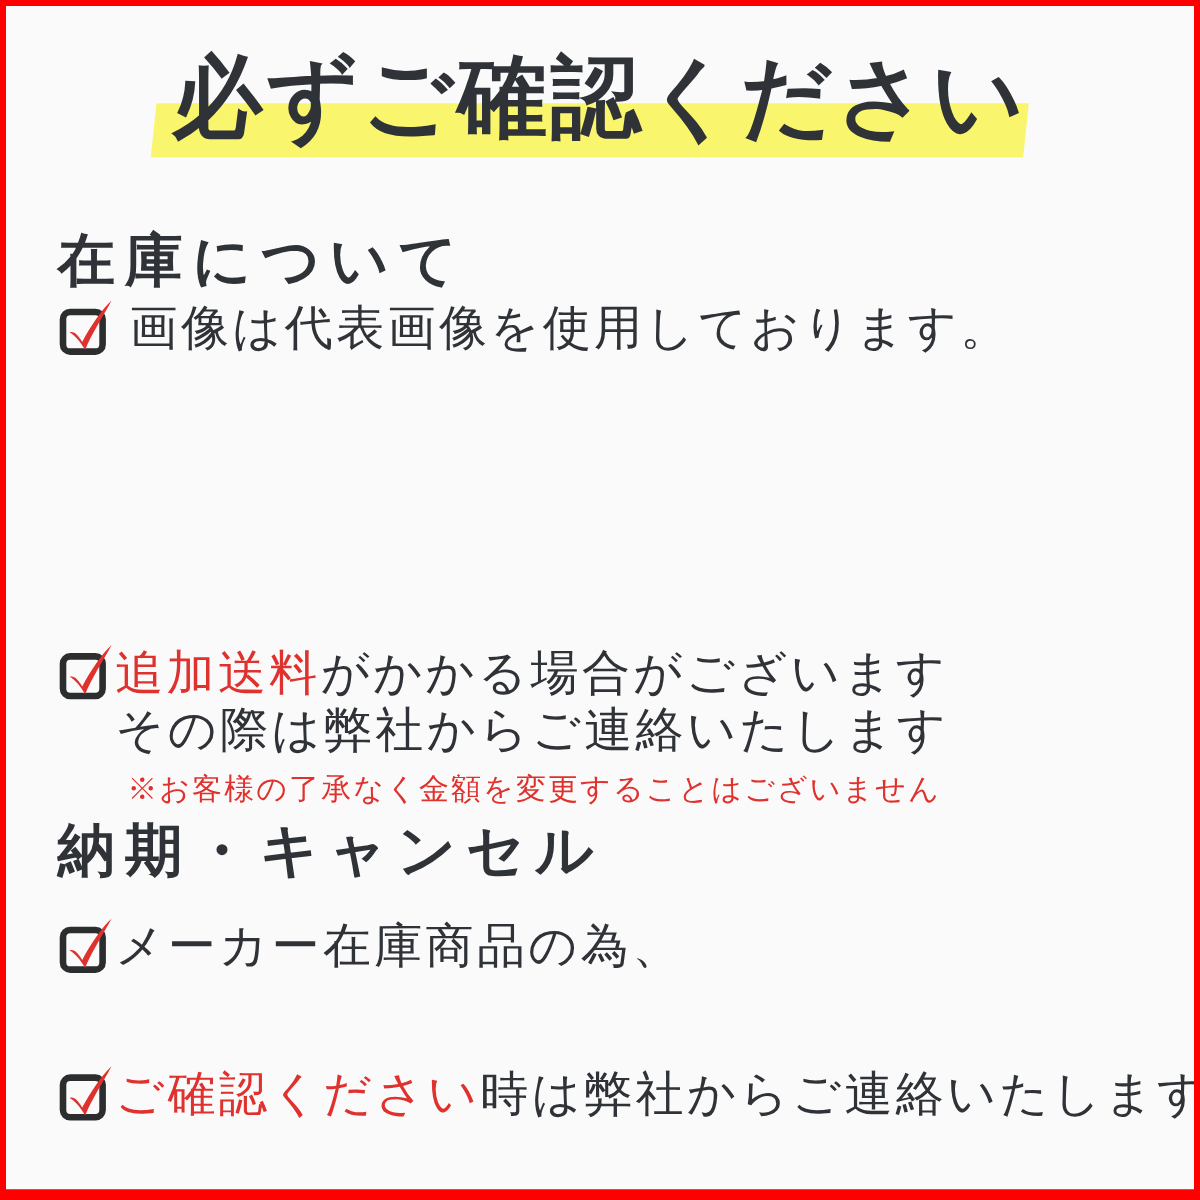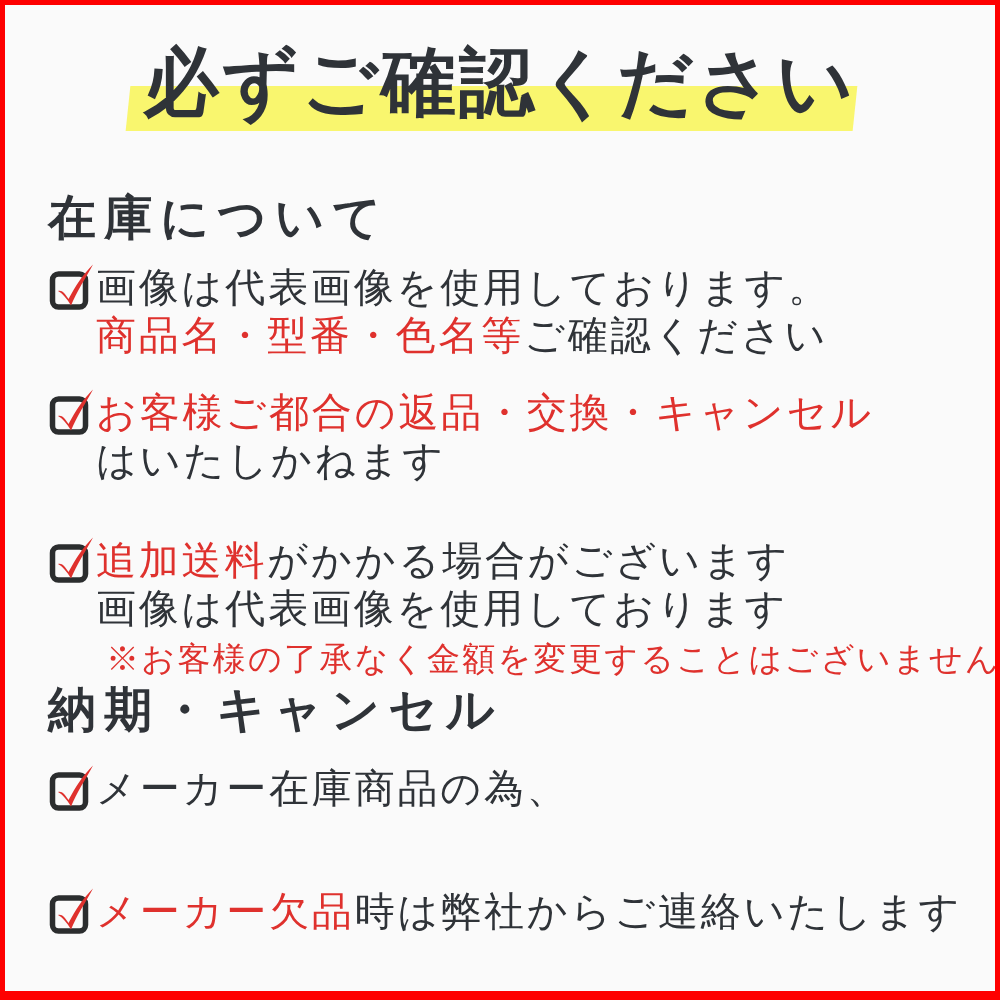--- a/index.html
+++ b/index.html
@@ -10,66 +10,55 @@
     background:var(--highlight_yellow,#f9f66e);transform:skewX(-6deg);z-index:1;}
   .title{position:absolute;top:28px;left:0;width:100%;height:110px;line-height:110px;text-align:center;
     font-size:75px;font-weight:600;letter-spacing:0.04em;color:var(--ink,#2f3338);z-index:2;}
   .heading{position:absolute;left:48px;font-size:48px;font-weight:600;letter-spacing:0.17em;
     line-height:56px;color:var(--ink,#2f3338);white-space:nowrap;}
   .item{position:absolute;left:48px;display:flex;align-items:flex-start;z-index:2;}
   .item svg{flex:0 0 auto;margin-top:-3px;}
   .item .text{margin-left:2px;font-size:40px;letter-spacing:0.07em;line-height:48px;
     color:var(--ink,#2f3338);white-space:nowrap;}
   .red{color:var(--accent_red,#df312d);}
-  .note{font-size:33px;letter-spacing:0.07em;line-height:34px;margin-top:9px;margin-left:10px;
+  .note{font-size:25px;letter-spacing:0.07em;line-height:34px;margin-top:9px;margin-left:10px;
     color:var(--accent_red,#df312d);}
   .cb-box{fill:none;stroke:var(--checkbox_dark,#2b2d2e);stroke-width:5.5;}
   .cb-check{fill:var(--accent_red,#df312d);}
 </style>
 </head>
 <body>
 
 <div class="canvas" style="background: rgb(250, 250, 250);">
   <div class="frame"></div>
 
   <div class="title-highlight"></div>
   <div class="title">必ずご確認ください</div>
 
   <div class="heading" style="top:190px;">在庫について</div>
 
-  <div class="item" style="top:264px;">
+  <div class="item" style="top:250px;gap:12px;">
     <svg width="46" height="50" viewBox="0 0 46 50">
       <rect class="cb-box" x="4.5" y="13" width="33" height="33" rx="6"></rect>
       <path class="cb-check" d="M10 30 C13.5 28.5 17 32 20.5 38 C27.5 25 36 12 45 3.5 C38 16.5 28.5 31 23 44.5 C18.5 37 14 32 10 30 Z"></path>
     </svg>
     <div class="text">
       <div><span>画像は代表画像を使用しております。</span></div>
-      <div><span class="red">商品名・型番・色名等</span><span>ご確認ください</span></div>
     </div>
   </div>
 
-  <div class="item" style="top:389px;">
-    <svg width="46" height="50" viewBox="0 0 46 50">
-      <rect class="cb-box" x="4.5" y="13" width="33" height="33" rx="6"></rect>
-      <path class="cb-check" d="M10 30 C13.5 28.5 17 32 20.5 38 C27.5 25 36 12 45 3.5 C38 16.5 28.5 31 23 44.5 C18.5 37 14 32 10 30 Z"></path>
-    </svg>
-    <div class="text">
-      <div><span class="red">お客様ご都合の返品・交換・キャンセル</span></div>
-      <div><span>はいたしかねます</span></div>
-    </div>
-  </div>
 
   <div class="item" style="top:517px;margin-top:20px;">
     <svg width="46" height="50" viewBox="0 0 46 50">
       <rect class="cb-box" x="4.5" y="13" width="33" height="33" rx="6"></rect>
       <path class="cb-check" d="M10 30 C13.5 28.5 17 32 20.5 38 C27.5 25 36 12 45 3.5 C38 16.5 28.5 31 23 44.5 C18.5 37 14 32 10 30 Z"></path>
     </svg>
     <div class="text">
       <div><span class="red">追加送料</span><span>がかかる場合がございます</span></div>
-      <div><span>画像は代表画像を使用しております</span></div>
+      <div><span>その際は弊社からご連絡いたします</span></div>
       <div class="note">※お客様の了承なく金額を変更することはございません</div>
     </div>
   </div>
 
   <div class="heading" style="top:682px;">納期・キャンセル</div>
 
   <div class="item" style="top:765px;justify-content:center;">
     <svg width="46" height="50" viewBox="0 0 46 50">
       <rect class="cb-box" x="4.5" y="13" width="33" height="33" rx="6"></rect>
       <path class="cb-check" d="M10 30 C13.5 28.5 17 32 20.5 38 C27.5 25 36 12 45 3.5 C38 16.5 28.5 31 23 44.5 C18.5 37 14 32 10 30 Z"></path>
@@ -78,16 +67,16 @@
       <div><span>メーカー在庫商品の為、</span></div>
     </div>
   </div>
 
   <div class="item" style="top:888px;">
     <svg width="46" height="50" viewBox="0 0 46 50">
       <rect class="cb-box" x="4.5" y="13" width="33" height="33" rx="6"></rect>
       <path class="cb-check" d="M10 30 C13.5 28.5 17 32 20.5 38 C27.5 25 36 12 45 3.5 C38 16.5 28.5 31 23 44.5 C18.5 37 14 32 10 30 Z"></path>
     </svg>
     <div class="text">
-      <div><span class="red">メーカー欠品</span><span>時は弊社からご連絡いたします</span></div>
+      <div><span class="red">ご確認ください</span><span>時は弊社からご連絡いたします</span></div>
     </div>
   </div>
 </div>
 
 </body></html>

